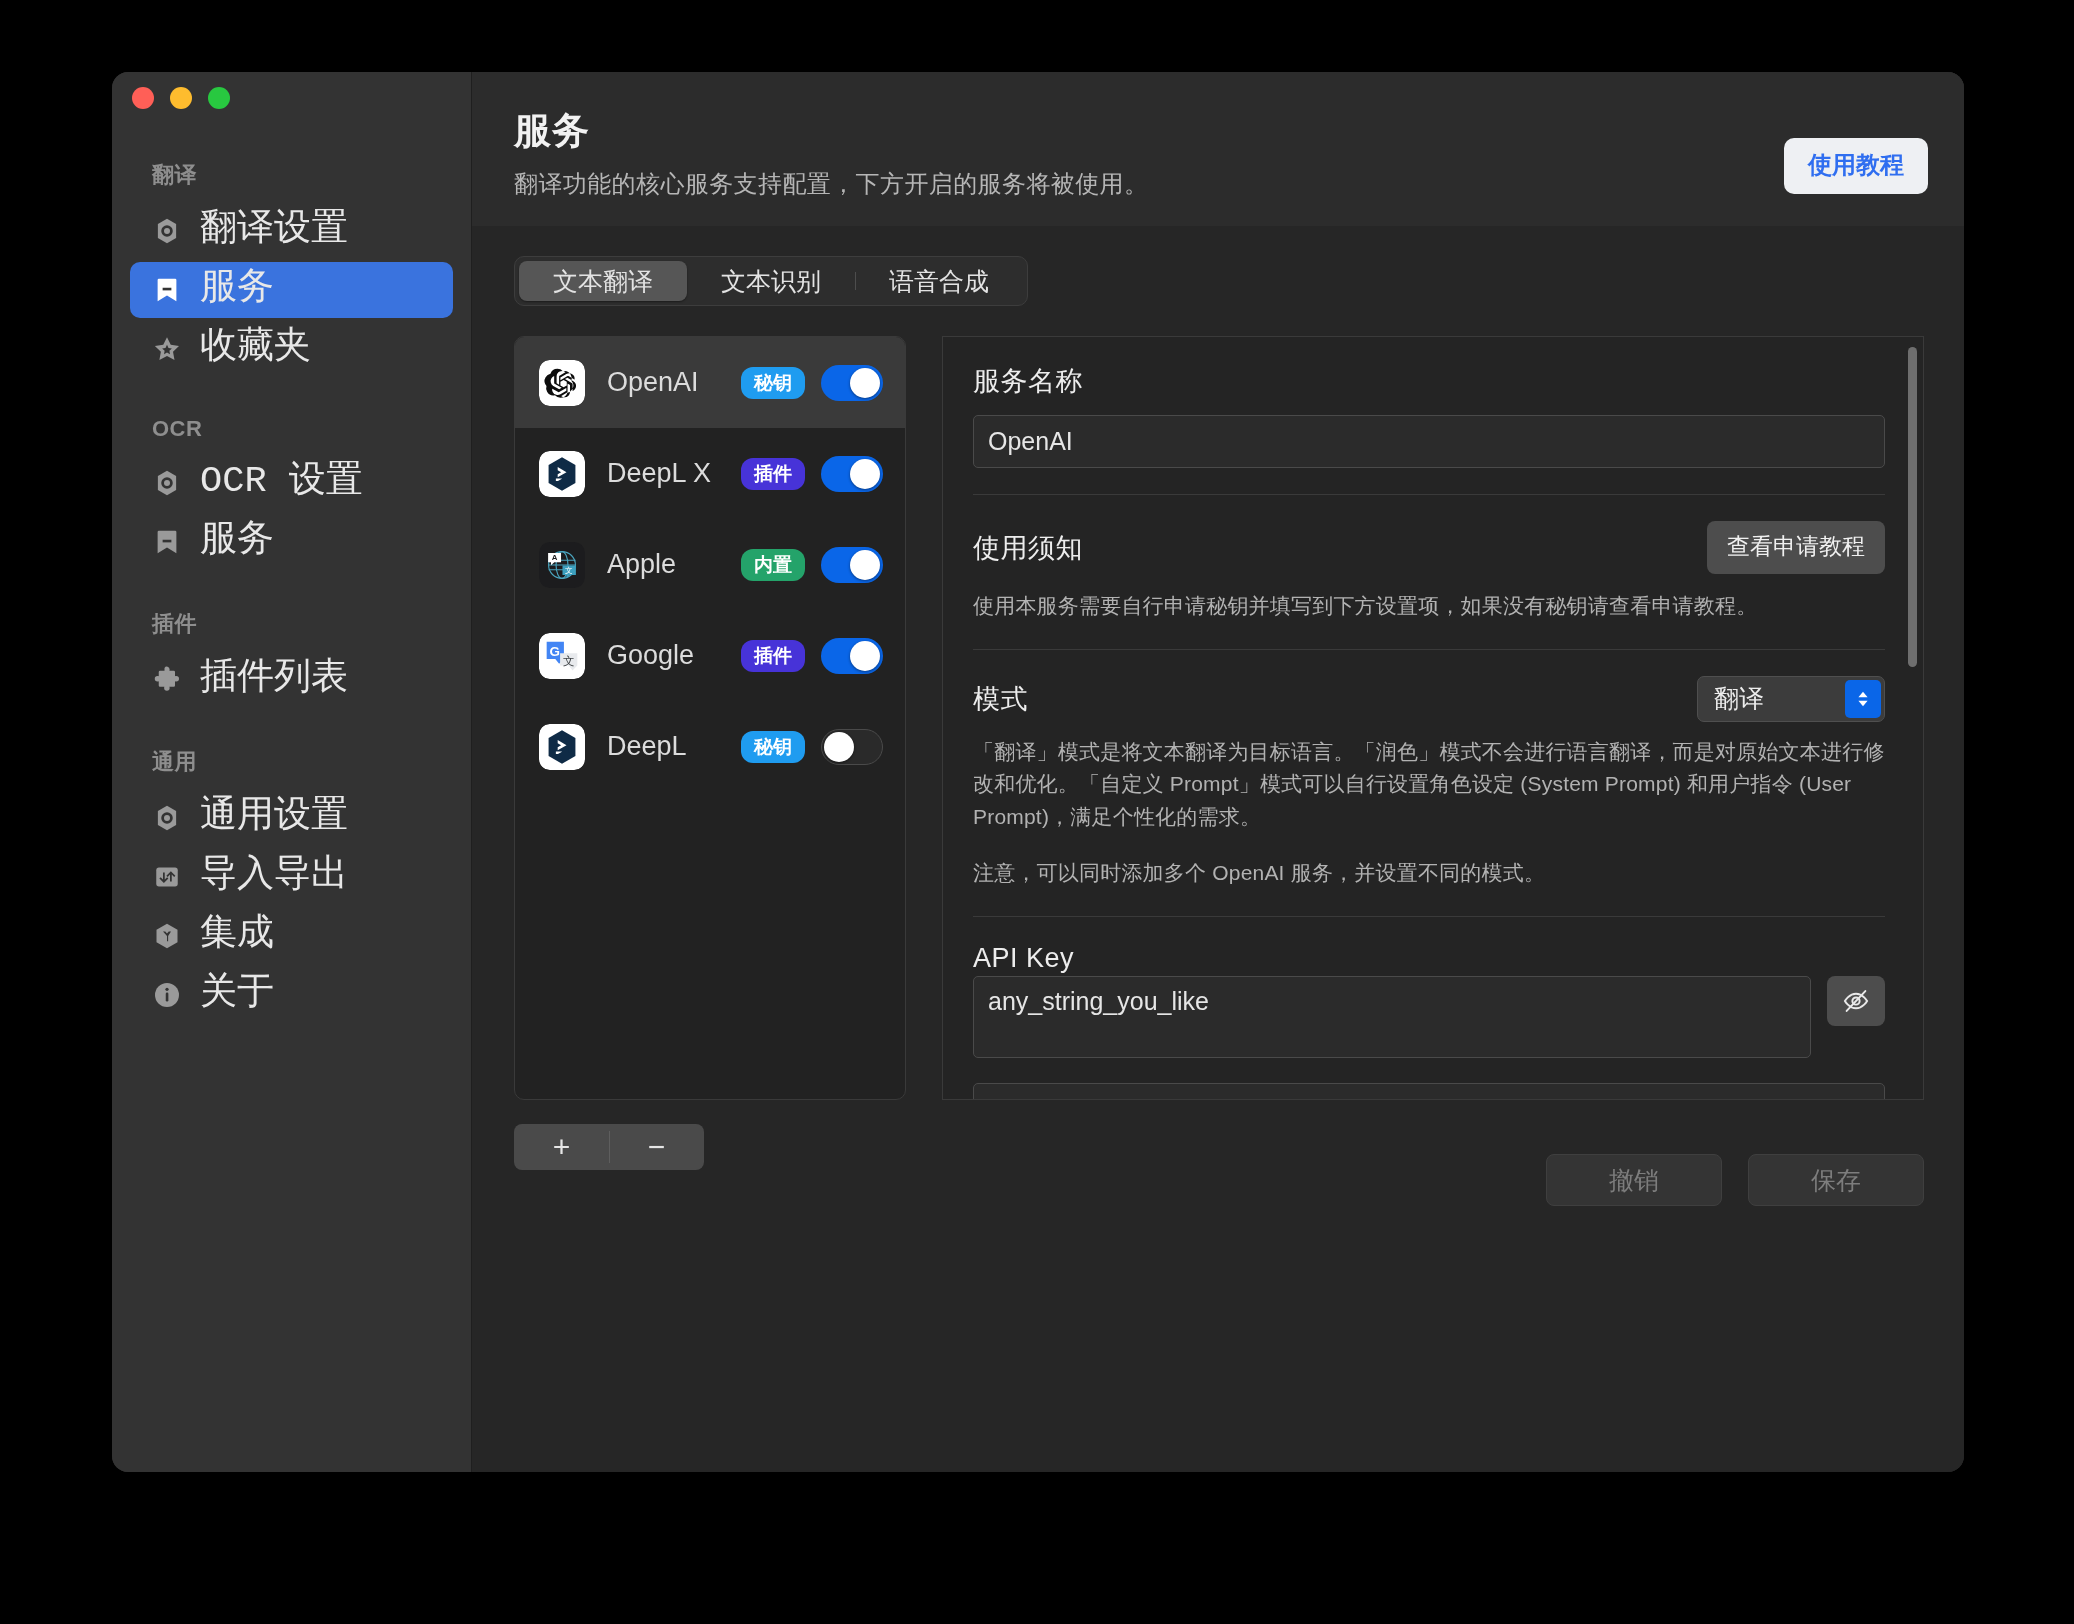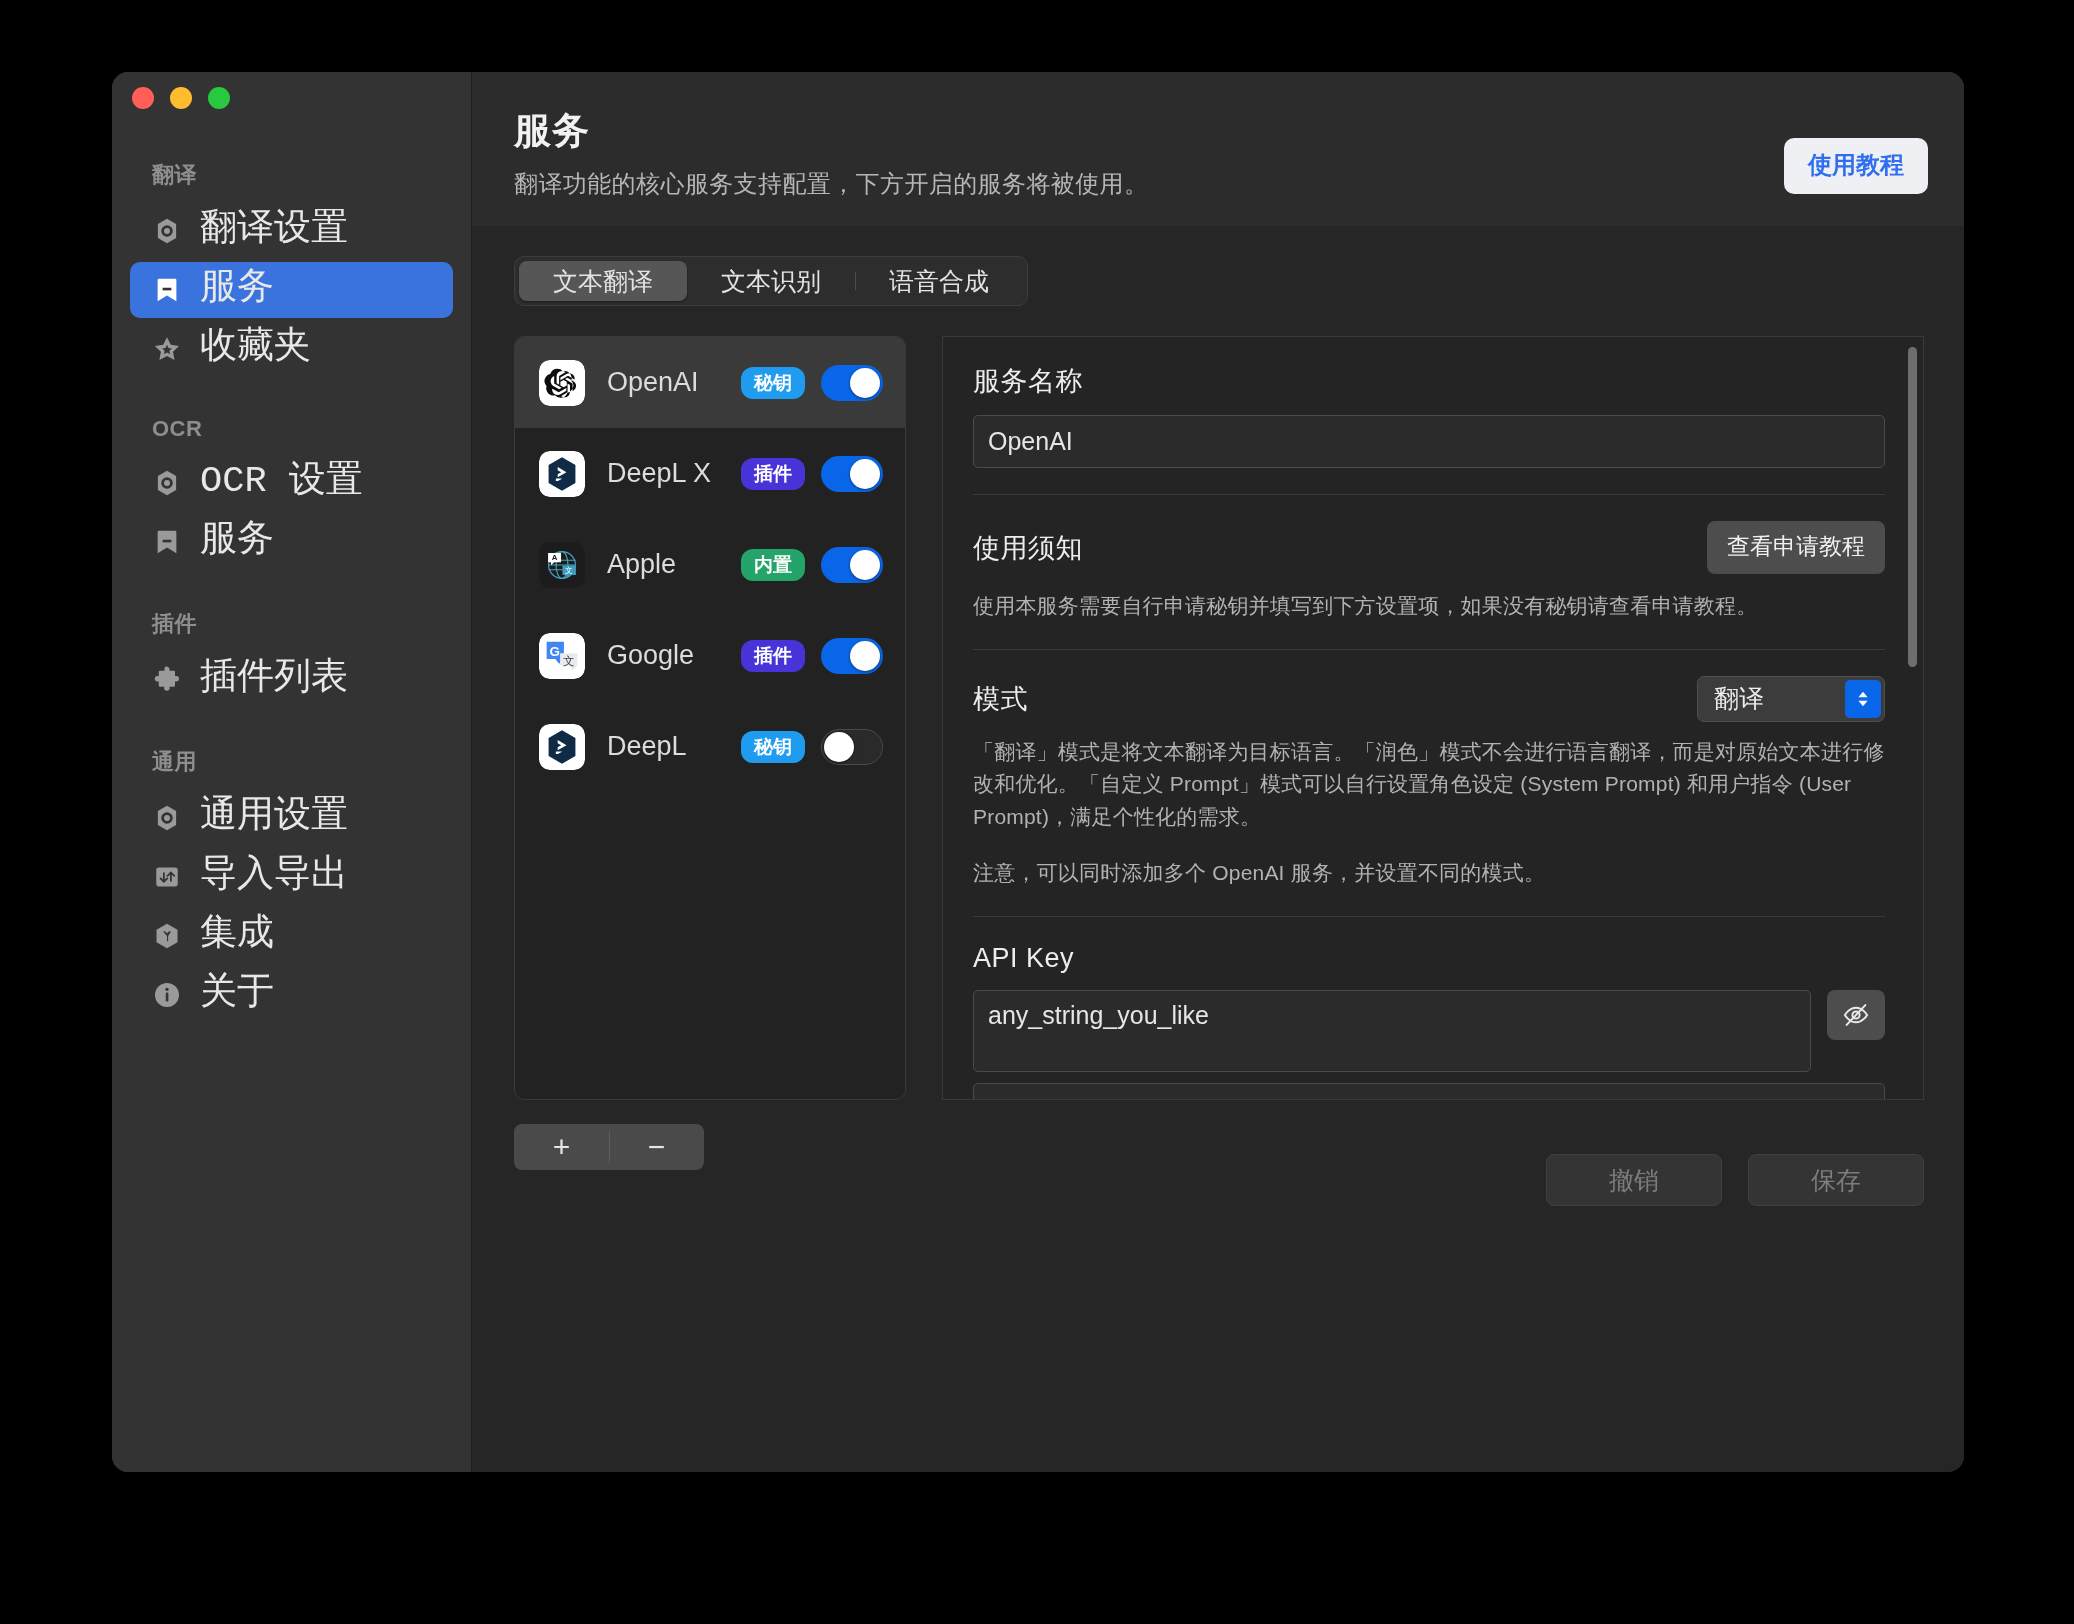--- a/index.html
+++ b/index.html
@@ -215,21 +215,21 @@
     padding-left: 16px;
     color: #ededed; font-size: 25px;
     position: relative; cursor: default;
   }
   .select-stepper {
     position: absolute; right: 3px; top: 3px;
     width: 36px; height: 38px;
     background: #0a66e8; border-radius: 5px;
     display: flex; align-items: center; justify-content: center;
   }
-  .apikey-wrap { display: flex; gap: 16px; align-items: flex-start; margin-top: 16px; }
+  .apikey-wrap { display: flex; gap: 16px; align-items: flex-start; margin-top: 2px; }
   .apikey-field {
     flex: 1;
     height: 82px;
     background: #2b2b2b;
     border: 1px solid #4a4a4a;
     border-radius: 5px;
     color: #e6e6e6; font-size: 25px;
     padding: 10px 14px;
     font-family: inherit; resize: none;
     overflow: hidden;

